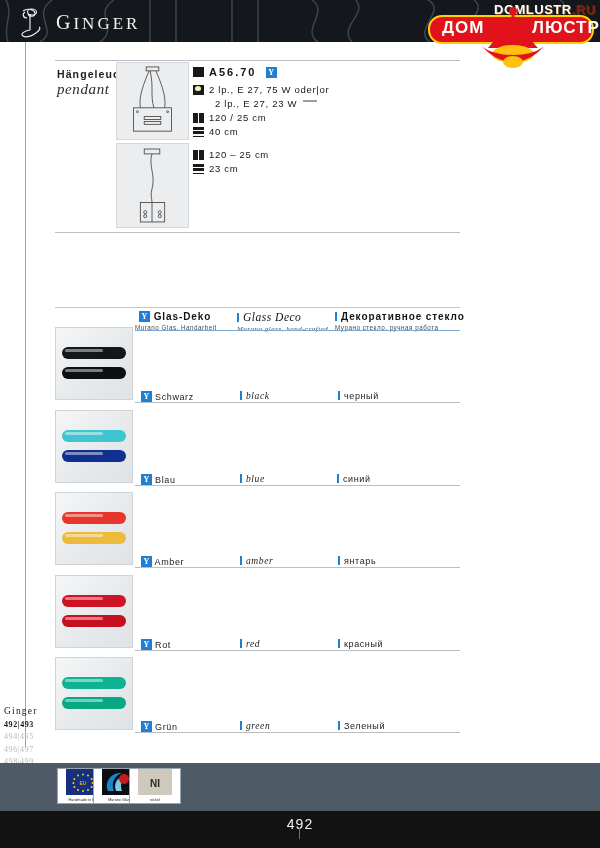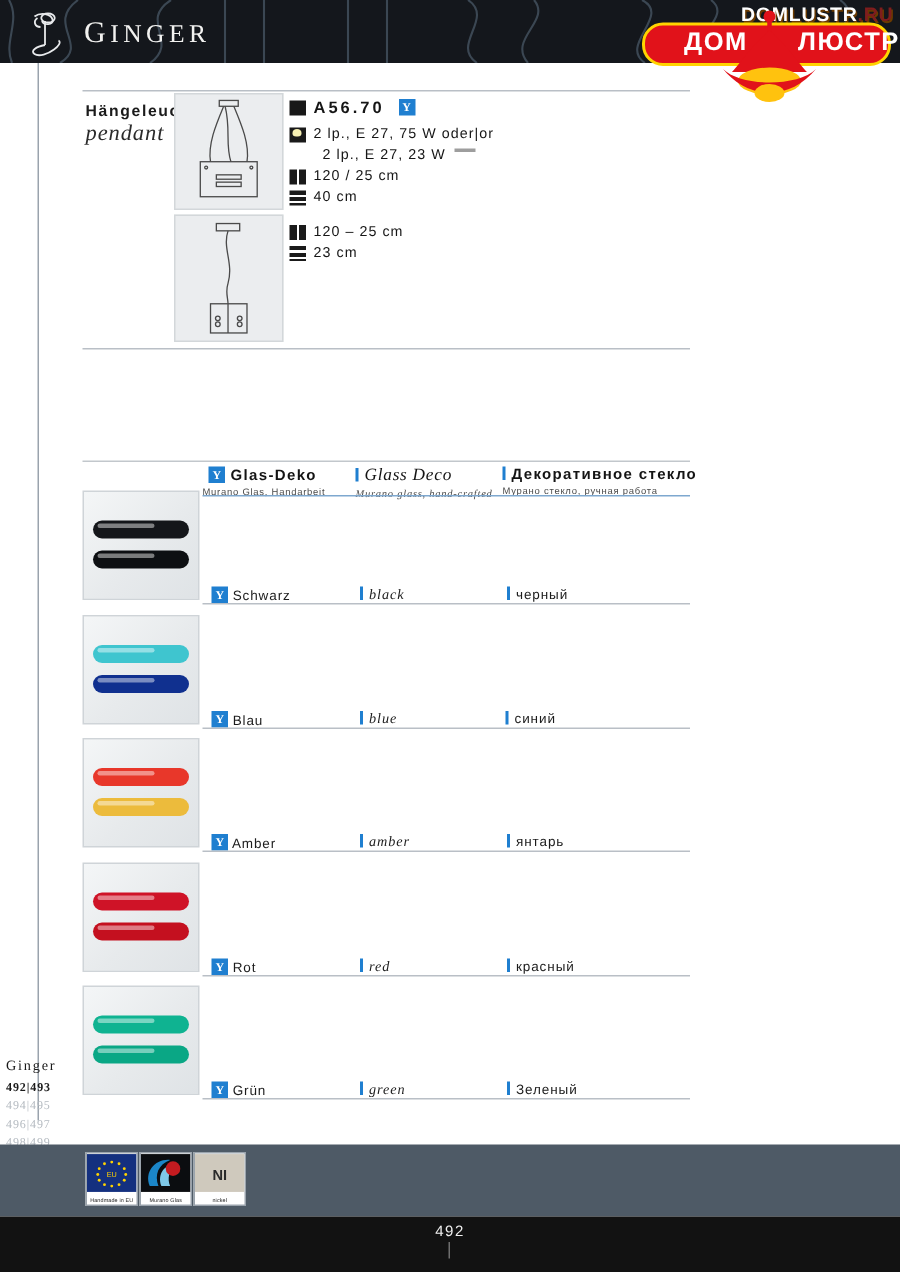--- a/index.html
+++ b/index.html
@@ -50,21 +50,21 @@
     background: #e1121a;
     border: 2px solid #ffd300;
     border-radius: 14px;
   }
   .wm-word {
     position: absolute; top: 16px;
     font-family: "Liberation Sans", sans-serif;
     font-size: 17px; font-weight: bold; color: #ffffff;
     letter-spacing: 1px;
   }
-  .wm-word.left { left: 28px; }
+  .wm-word.left { left: 14px; }
   .wm-word.right { left: 104px; }
   .wm-lamp { position: absolute; left: 46px; top: 4px; width: 78px; height: 62px; }
 
   
   .left-rule {
     position: absolute; left: 25px; top: 42px; width: 1px; height: 705px;
     background: #9aa3ad;
   }
 
   
@@ -213,37 +213,37 @@
     color: #b4bac0; margin-top: 3.5px;
   }
   .sb-item.active { color: #1a1a1a; font-weight: bold; }
 
   
   .footer-band {
     position: absolute; left: 0; top: 763px; width: 600px; height: 48px;
     background: #4e5a66;
   }
   .cert {
-    position: absolute; top: 768px; width: 35px; height: 36px;
+    position: absolute; top: 768px; width: 52px; height: 36px;
     background: #ffffff; border: 1px solid #9aa3ac;
   }
   .cert-art { position: absolute; left: 0; top: 0; width: 100%; height: 26px; }
   .cert-cap {
     position: absolute; left: 0; bottom: 1px; width: 100%;
     text-align: center; font-size: 3.6px; color: #1a1a1a;
     letter-spacing: .1px; white-space: nowrap;
   }
   .footer-dark {
     position: absolute; left: 0; top: 811px; width: 600px; height: 37px;
     background: #121212;
   }
   .footer-page {
     position: absolute; left: 0; top: 816px; width: 600px;
     text-align: center; color: #f0f0f0;
-    font-size: 10px; letter-spacing: 1px;
+    font-size: 14px; letter-spacing: 1px;
   }
   .footer-tick {
     position: absolute; left: 299px; top: 828px; width: 1px; height: 11px;
     background: #6e6e6e;
   }
 </style>
 </head>
 <body>
 
 <div class="header">

